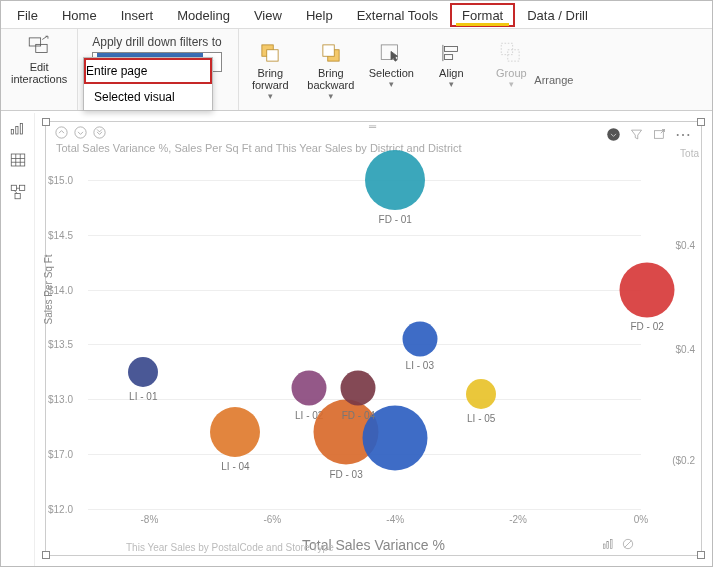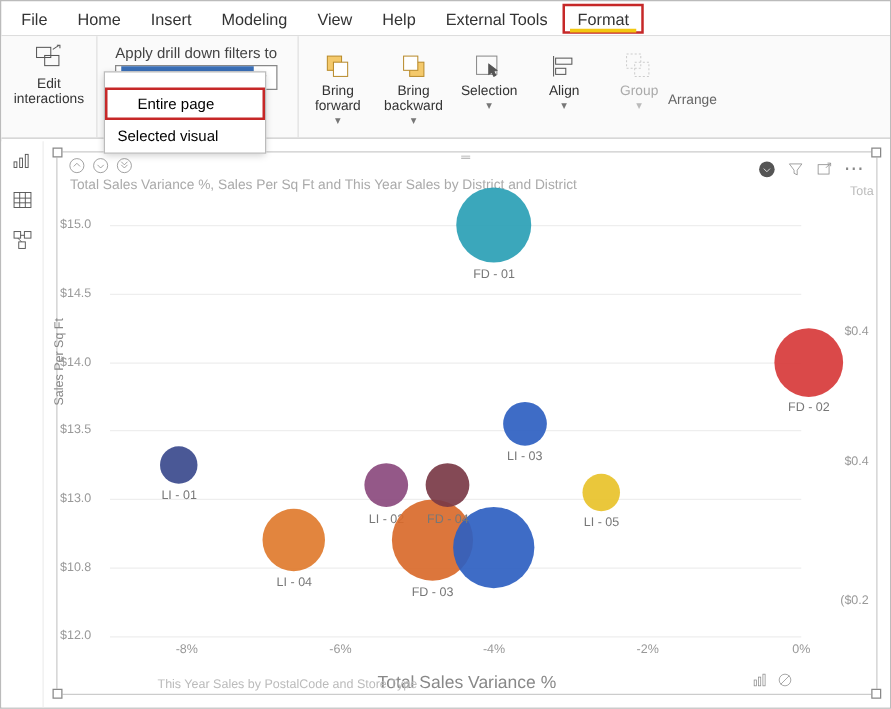--- a/index.html
+++ b/index.html
@@ -14,21 +14,21 @@
   .rb-icon-btn { display:flex; flex-direction:column; align-items:center; font-size:11px; color:#333; cursor:pointer; min-width:50px; }
   .rb-icon-btn svg { width:26px; height:26px; margin-bottom:2px; }
   .rb-label { font-size:11px; color:#555; padding-top:2px; }
   .rb-filter-row { display:flex; flex-direction:column; align-items:flex-start; font-size:12px; color:#333; padding: 2px 6px 0 4px; }
   .rb-filter-row .caption { font-size:12px; margin-bottom:3px; color:#444; }
   .combo { display:flex; align-items:center; border:1px solid #888; background:#fff; height:20px; width:130px; padding:0 4px; font-size:12px; color:#222; cursor:pointer; }
   .combo .sel { flex:1; background:#3a6fb7; color:#fff; padding:0 3px; margin:-1px 0; height:18px; line-height:18px; }
   .combo .caret { width:14px; text-align:center; color:#555; }
   .dropdown { position:absolute; top:56px; left:82px; width:130px; background:#fff; border:1px solid #bbb; box-shadow:0 2px 6px rgba(0,0,0,.2); z-index:50; }
   .dropdown .opt { padding:6px 10px; font-size:12px; cursor:pointer; }
-  .dropdown .opt.hl { border:2px solid #c62828; padding:4px 24px;margin-top:12px; }
+  .dropdown .opt.hl { border:2px solid #c62828; padding:4px 0; }
   .arr-group { display:flex; align-items:center; padding:4px 8px 2px; }
   .arr-btns { display:flex; gap:14px; }
   .arr-btn { display:flex; flex-direction:column; align-items:center; font-size:11px; color:#333; cursor:pointer; min-width:46px; }
   .arr-btn svg { width:26px; height:26px; margin-bottom:1px; }
   .arr-btn .two-line { text-align:center; line-height:1.1; }
   .arr-btn.disabled { color:#aaa; cursor:default; }
   .arr-btn.disabled svg { opacity:.4; }
   .arr-title { font-size:11px; color:#666; margin-top:18px; }
 
   .canvas-wrap { position:absolute; top:112px; left:0; right:0; bottom:0; background:#fff; display:flex; }
@@ -51,34 +51,35 @@
   .plot { position:absolute; top:36px; left:42px; right:60px; bottom:46px; }
   .gridline { position:absolute; left:0; right:0; border-top:1px solid #eee; }
   .ytick { position:absolute; left:-40px; width:36px; text-align:left; font-size:10px; color:#999; transform:translateY(-50%); }
   .xtick { position:absolute; bottom:-16px; font-size:10px; color:#999; transform:translateX(-50%); }
   .bubble { position:absolute; border-radius:50%; transform:translate(-50%,-50%); opacity:.92; }
   .blabel { position:absolute; font-size:10px; color:#777; transform:translate(-50%,0); white-space:nowrap; }
   .micro-icons { position:absolute; bottom:4px; right:66px; display:flex; gap:6px; }
   .micro-icons svg { width:14px; height:14px; stroke:#888; fill:none; }
   .right-strip { position:absolute; top:36px; right:2px; bottom:26px; width:54px; font-size:10px; color:#999; }
   .right-strip .rt-title { position:absolute; top:-10px; right:0; color:#bbb; }
-  .right-strip .rt-val { position:absolute; right:4px;margin-top:20px; }
+  .right-strip .rt-val { position:absolute; right:4px; }
 </style>
 </head>
 <body>
 
 <div class="ribbon-tabs">
   <div class="ribbon-tab">File</div>
   <div class="ribbon-tab">Home</div>
   <div class="ribbon-tab">Insert</div>
   <div class="ribbon-tab">Modeling</div>
   <div class="ribbon-tab">View</div>
   <div class="ribbon-tab">Help</div>
   <div class="ribbon-tab">External Tools</div>
   <div class="ribbon-tab active">Format</div>
+  <div class="ribbon-tab">Data / Drill</div>
 </div>
 
 <div class="ribbon-body">
   <div class="rb-group flex">
     <div class="rb-icon-btn">
       <svg viewBox="0 0 32 32">
           <rect x="4" y="6" width="14" height="10" fill="none" stroke="#555"></rect>
           <rect x="12" y="14" width="14" height="10" fill="none" stroke="#555"></rect>
           <path d="M20 8 l6 -4" stroke="#555"></path>
           <path d="M24 4 l3 0 l0 3" stroke="#555" fill="none"></path>
@@ -224,21 +225,21 @@
           <div class="ytick" style="top: 6.25%;">$15.0</div>
           <div class="gridline" style="top: 21.875%;"></div>
           <div class="ytick" style="top: 21.875%;">$14.5</div>
           <div class="gridline" style="top: 37.5%;"></div>
           <div class="ytick" style="top: 37.5%;">$14.0</div>
           <div class="gridline" style="top: 53.125%;"></div>
           <div class="ytick" style="top: 53.125%;">$13.5</div>
           <div class="gridline" style="top: 68.75%;"></div>
           <div class="ytick" style="top: 68.75%;">$13.0</div>
           <div class="gridline" style="top: 84.375%;"></div>
-          <div class="ytick" style="top: 84.375%;">$10.8</div>
+          <div class="ytick" style="top: 84.375%;">$17.0</div>
           <div class="gridline" style="top: 100%;"></div>
           <div class="ytick" style="top: 100%;">$12.0</div>
           <div class="xtick" style="left: 11.1111%;">-8%</div>
           <div class="xtick" style="left: 33.3333%;">-6%</div>
           <div class="xtick" style="left: 55.5556%;">-4%</div>
           <div class="xtick" style="left: 77.7778%;">-2%</div>
           <div class="xtick" style="left: 100%;">0%</div>
           <div class="bubble" style="left: 10%; top: 60.9375%; width: 30px; height: 30px; background: rgb(59, 74, 141);"></div>
           <div class="blabel" style="left: 10%; top: calc(60.9375% + 19px);">LI - 01</div>
           <div class="bubble" style="left: 40%; top: 65.625%; width: 35px; height: 35px; background: rgb(139, 74, 126);"></div>

